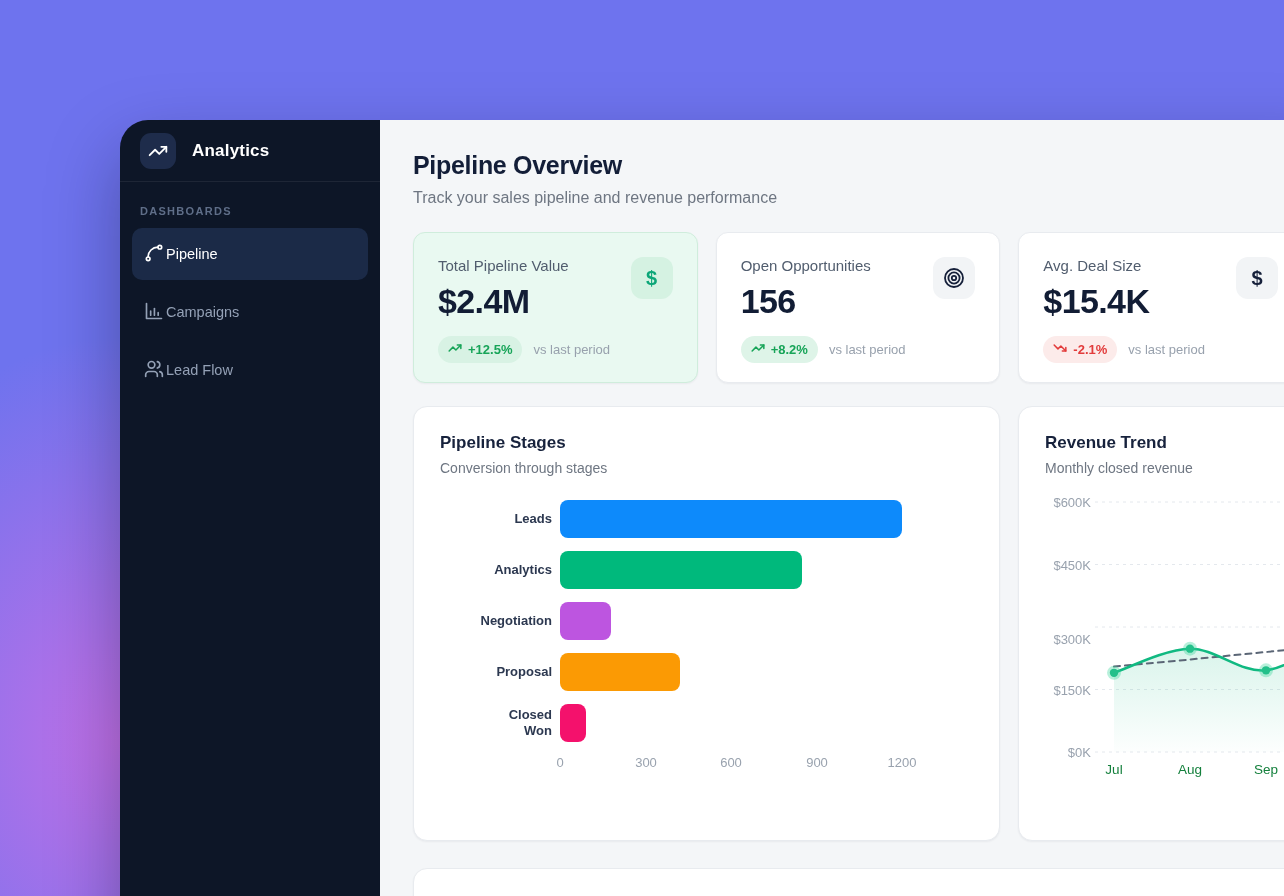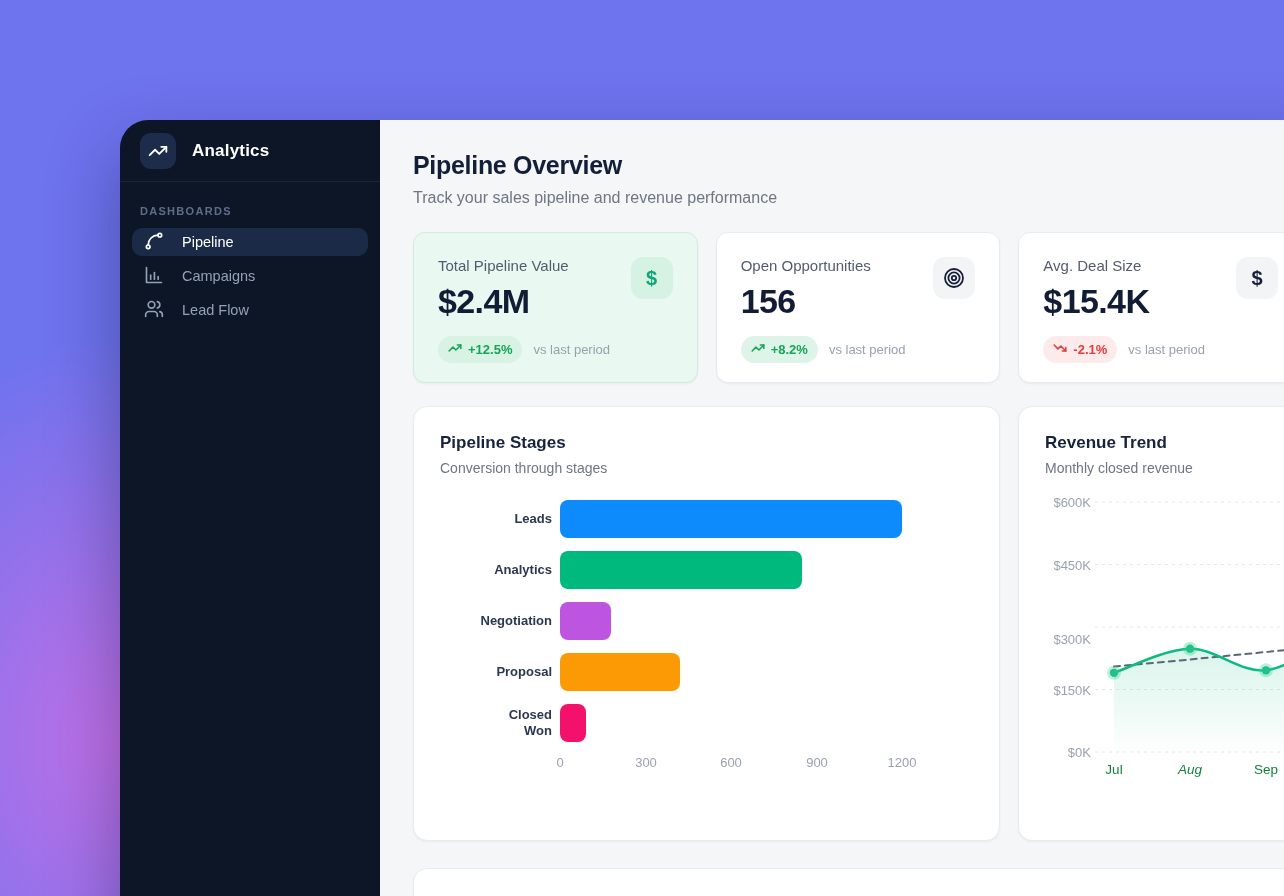--- a/index.html
+++ b/index.html
@@ -17,21 +17,21 @@
     border-radius:28px 0 0 0; overflow:hidden; display:flex;
     box-shadow:0 30px 70px rgba(10,14,38,.35);
   }
   
   .sidebar { width:260px; flex:none; background:#0d1627; display:flex; flex-direction:column; }
   .logo-row { display:flex; align-items:center; gap:16px; padding:13px 20px; height:62px; border-bottom:1px solid rgba(255,255,255,.07); }
   .logo-badge { width:36px; height:36px; border-radius:11px; background:#1e2c4b; display:flex; align-items:center; justify-content:center; color:#fff; }
   .app-name { color:#fff; font-size:17px; font-weight:700; letter-spacing:.2px; }
   .section-label { color:#5f6e88; font-size:11px; font-weight:700; letter-spacing:1.3px; margin:23px 20px 11px; }
   .nav { padding:0 12px; }
-  .nav-item { display:flex; align-items:center; gap:18px; height:28px; padding:0 12px; border-radius:10px; color:#94a1b6; font-size:14.5px; font-weight:500; margin-bottom:6px; cursor:pointer; }
+  .nav-item { display:flex; align-items:center; gap:2px; height:52px; padding:0 12px; border-radius:10px; color:#94a1b6; font-size:14.5px; font-weight:500; margin-bottom:6px; cursor:pointer; }
   .nav-item.active { background:#1b2a47; color:#fff; }
   .nav-item svg { flex:none; }
   
   .main { flex:1; background:#f4f6f8; padding:31px 33px; overflow:hidden; }
   .page-title { font-size:25px; font-weight:800; color:#131e38; letter-spacing:-.3px; }
   .page-subtitle { font-size:16px; color:#6e7682; margin-top:9px; }
   .kpi-grid { display:grid; grid-template-columns:repeat(3,1fr); gap:18px; width:890px; margin-top:25px; }
   .kpi-card { position:relative; background:#fff; border:1px solid #e8ebef; border-radius:12px; padding:24px; height:151px; box-shadow:0 1px 2px rgba(16,24,40,.05); cursor:pointer; }
   .kpi-card.highlight { background:#e9f9f1; border-color:#cfeddc; }
   .kpi-label { font-size:15px; color:#515d6e; }
@@ -266,21 +266,21 @@
                 <path d="M15,176.83333333333334C27.7,172.8 65.7,153.1 91,152.7C116.3,152.3 141.7,177.3 167,174.3C192.3,171.4 230.3,141.7 243,135.2" fill="none" stroke="#10b981" stroke-width="2.6" stroke-linecap="round"></path>
                 <circle cx="15" cy="176.83333333333334" r="7" fill="#34d399" opacity="0.35"></circle>
                 <circle cx="15" cy="176.83333333333334" r="4.2" fill="#23c08a"></circle>
                 <circle cx="91" cy="152.66666666666666" r="7" fill="#34d399" opacity="0.35"></circle>
                 <circle cx="91" cy="152.66666666666666" r="4.2" fill="#23c08a"></circle>
                 <circle cx="167" cy="174.33333333333334" r="7" fill="#34d399" opacity="0.35"></circle>
                 <circle cx="167" cy="174.33333333333334" r="4.2" fill="#23c08a"></circle>
               </svg>
             <div class="x-labels" id="x-labels">
                 <span class="x-label" style="left: 15px;">Jul</span>
-                <span class="x-label" style="left: 91px; font-style: italic;">Aug</span>
+                <span class="x-label" style="left: 91px;">Aug</span>
                 <span class="x-label" style="left: 167px;">Sep</span>
               </div>
           </div>
         </div>
       </section>
     </div>
 
     <div class="bottom-card"></div>
   </main>
 </div>

